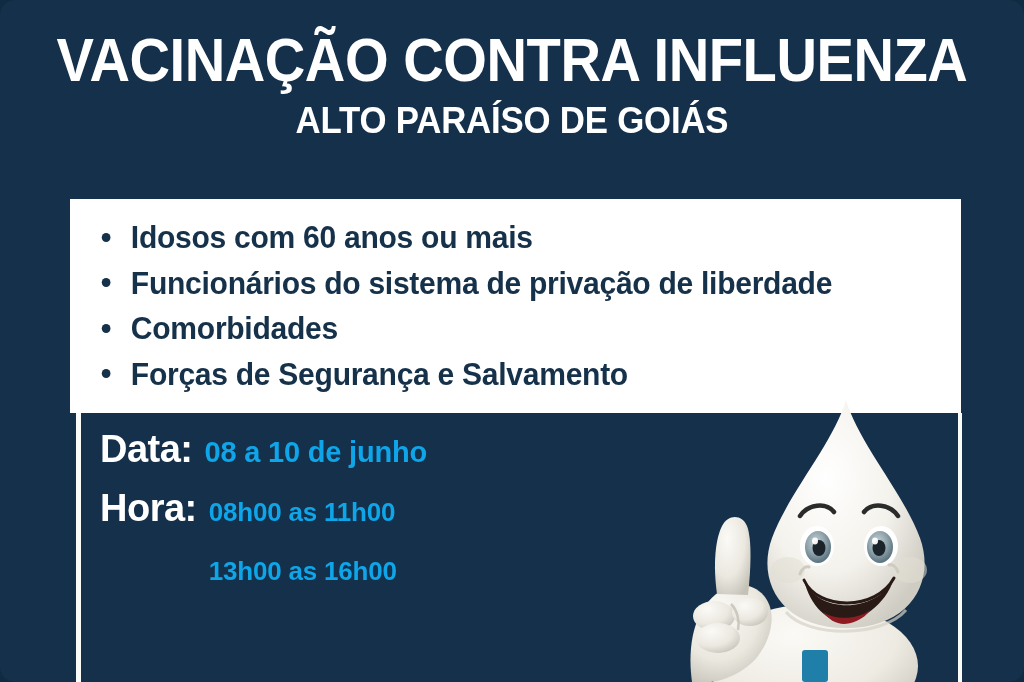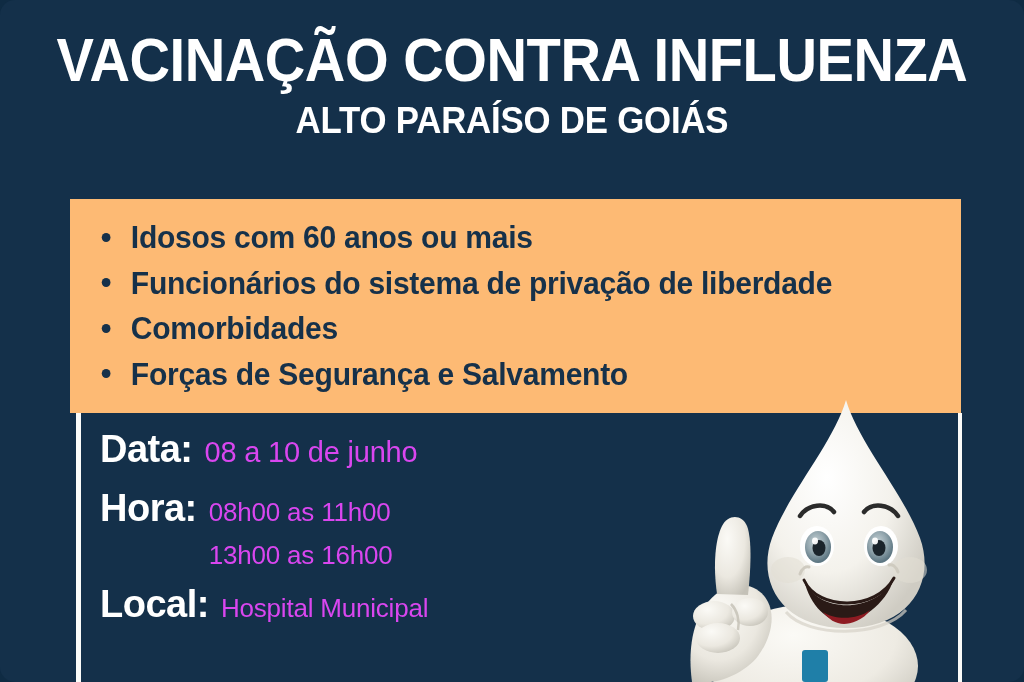--- a/index.html
+++ b/index.html
@@ -47,21 +47,21 @@
     white-space: nowrap;
   }
 
   
   .audience-box {
     position: absolute;
     left: 70px;
     top: 199px;
     width: 891px;
     height: 214px;
-    background: #fdba74;
+    background: #ffffff;
     box-sizing: border-box;
     padding: 16px 0 0 24px;
   }
   .audience-list {
     list-style: none;
     margin: 0;
     padding: 0;
   }
   .audience-item {
     position: relative;
@@ -103,36 +103,36 @@
     left: 100px;
     top: 428px;
     width: 560px;
   }
   .detail-row {
     display: flex;
     align-items: baseline;
     white-space: nowrap;
   }
   .detail-row.r-data   { margin-bottom: 16px; }
-  .detail-row.r-hora   { margin-bottom: 0; }
+  .detail-row.r-hora   { margin-bottom: 16px; }
   .detail-row.r-hora2  { margin-bottom: 10px; }
   .detail-label {
     color: #ffffff;
     font-size: 38px;
     font-weight: 700;
     letter-spacing: -0.5px;
     margin-right: 12px;
   }
   .detail-label.spacer {
     visibility: hidden;
   }
   .detail-value {
-    color: #d946ef;
+    color: #0ea5e9;
     font-size: 29px;
-    font-weight: 400;
+    font-weight: 700;
     letter-spacing: -0.2px;
   }
   .detail-value.big {
     font-size: 26px;
   }
 
   
   .mascot {
     position: absolute;
     left: 618px;
@@ -173,24 +173,20 @@
     <div class="detail-row r-hora">
       <span class="detail-label">Hora:</span>
       <span class="detail-value big">08h00 as 11h00</span>
     </div>
 
     <div class="detail-row r-hora2">
       <span class="detail-label spacer">Hora:</span>
       <span class="detail-value big">13h00 as 16h00</span>
     </div>
 
-    <div class="detail-row r-local">
-      <span class="detail-label">Local:</span>
-      <span class="detail-value big">Hospital Municipal</span>
-    </div>
 
   </div>
 
   <div class="mascot">
     <svg width="340" height="284" viewBox="0 0 340 284" xmlns="http://www.w3.org/2000/svg">
       <defs>
         <radialGradient id="headG" cx="38%" cy="34%" r="72%">
           <stop offset="0%" stop-color="#ffffff"></stop>
           <stop offset="58%" stop-color="#f4f2ec"></stop>
           <stop offset="100%" stop-color="#cfccc3"></stop>

